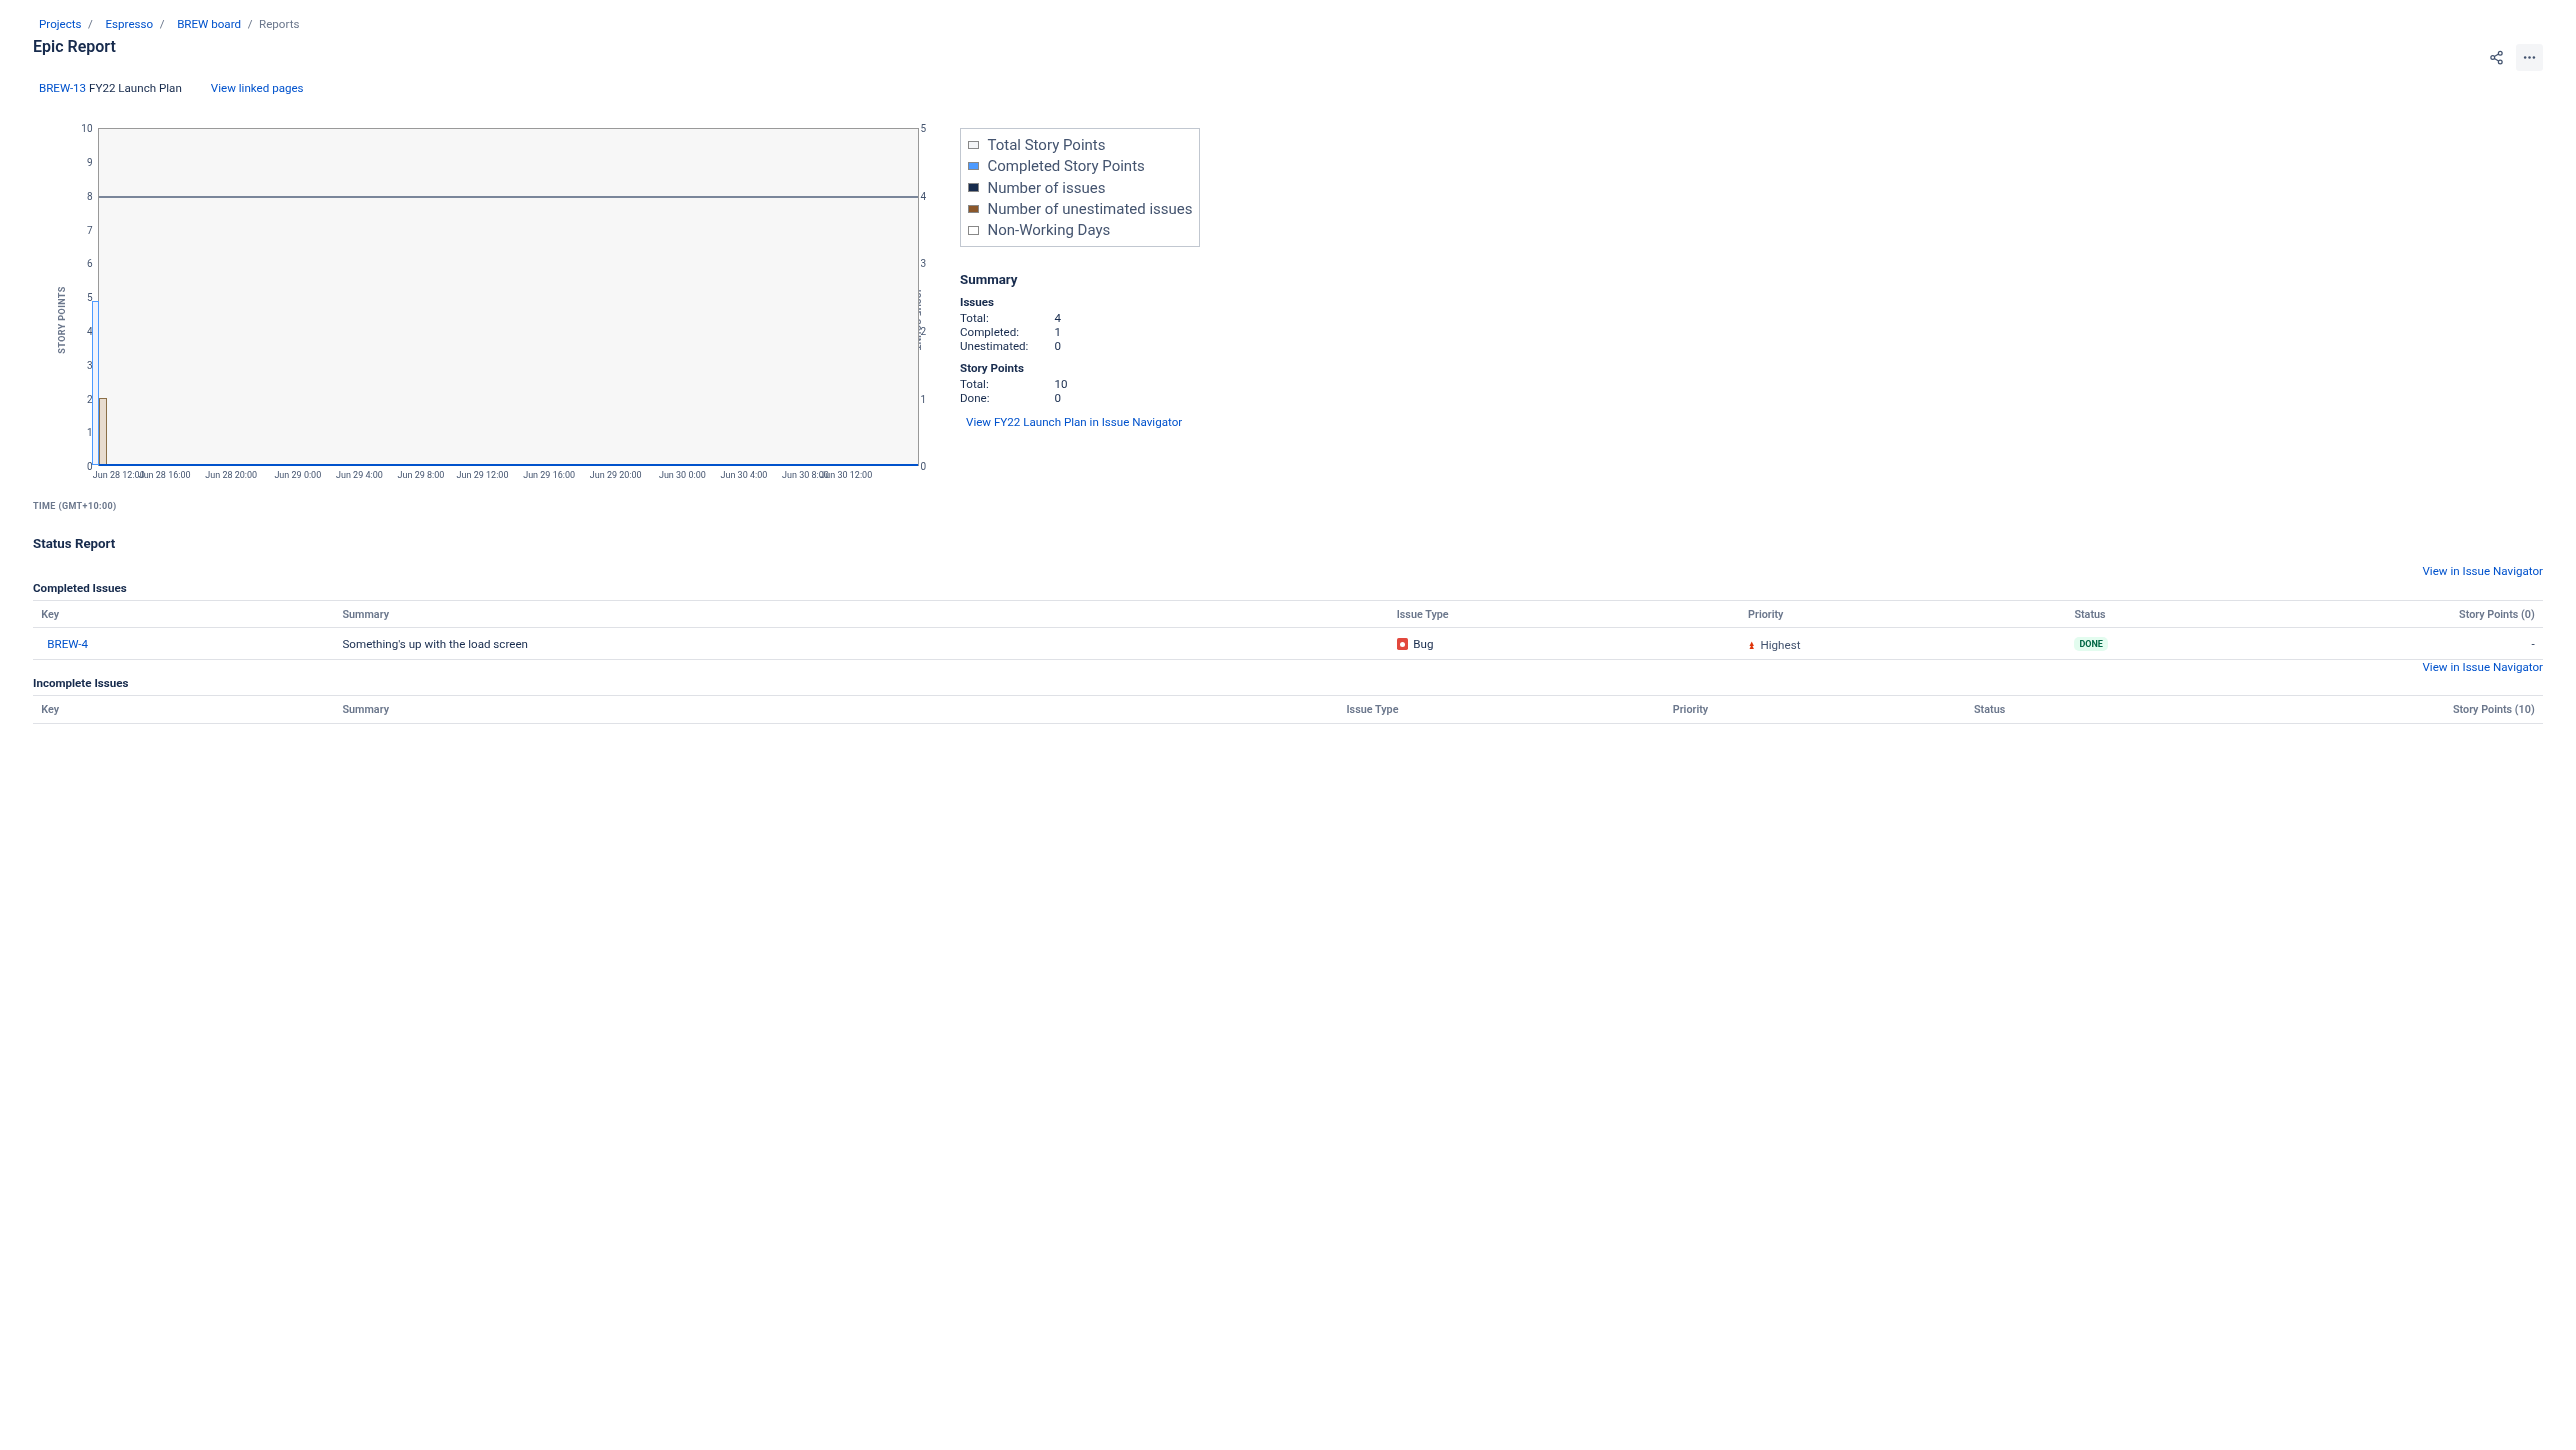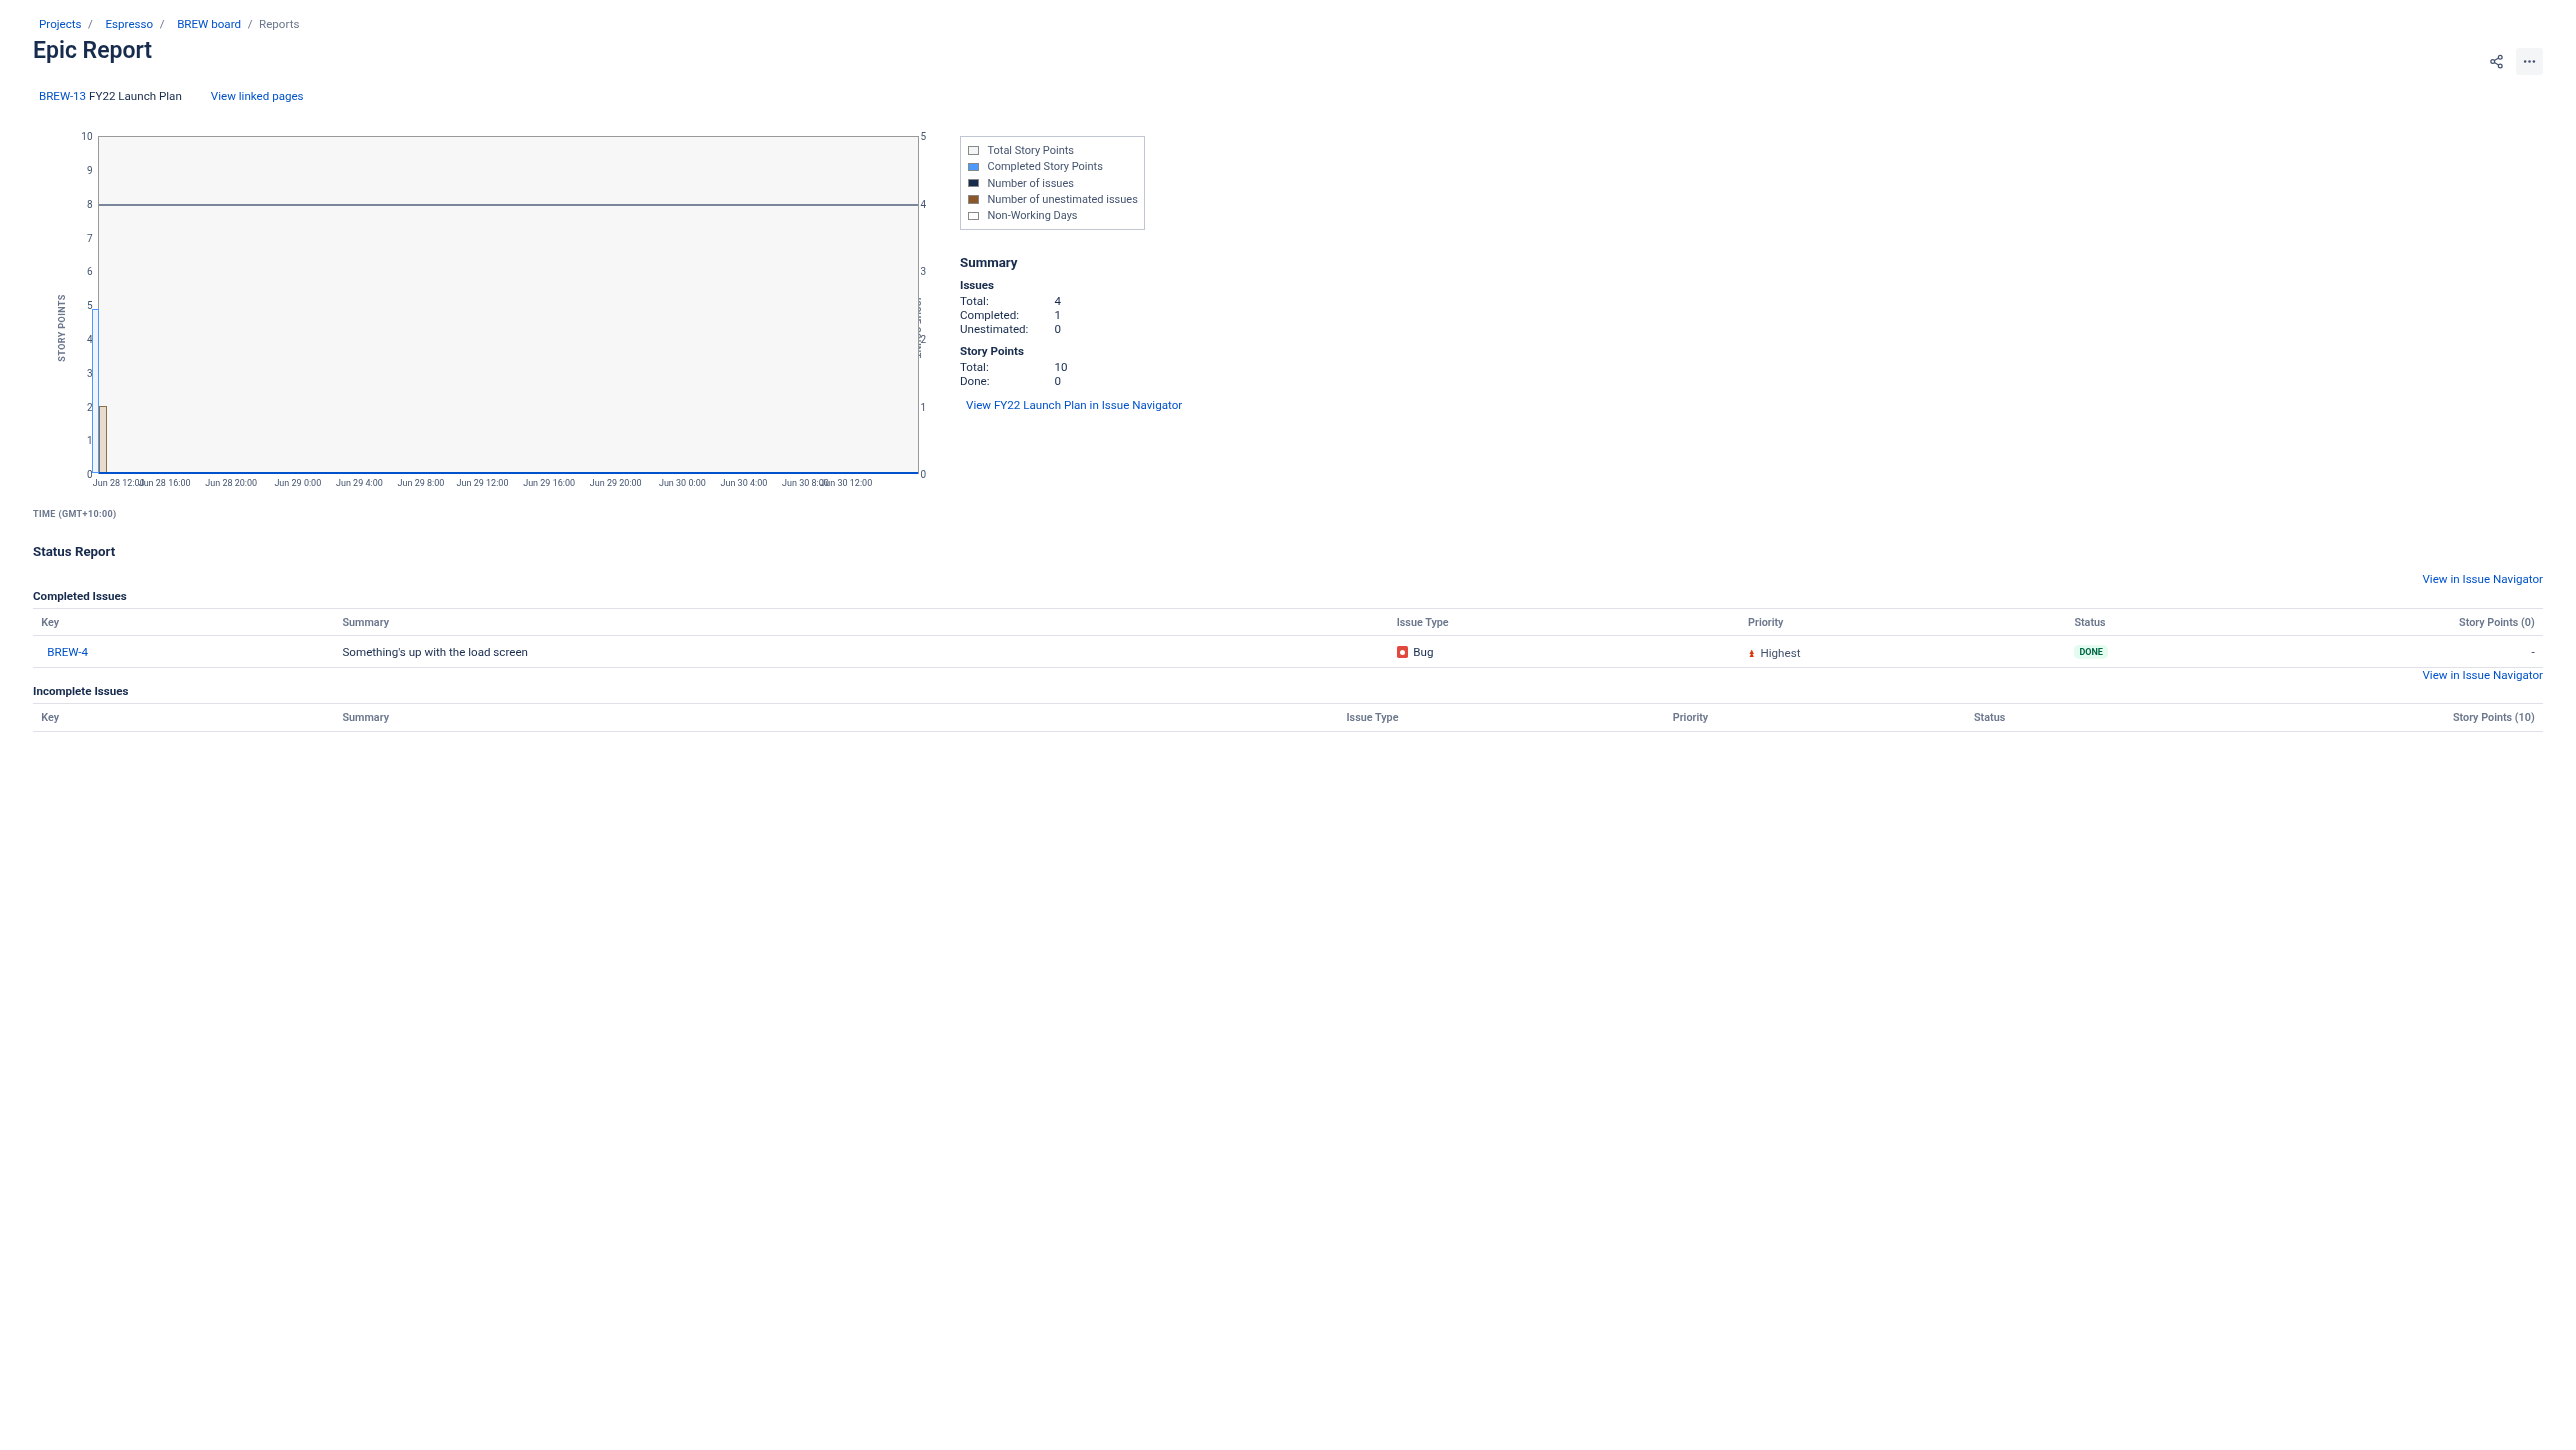--- a/index.html
+++ b/index.html
@@ -10,21 +10,21 @@
     background: #fff;
     padding: 16.6px 33px;
     font-size: 11.6px;
   }
   a { color: #0052CC; text-decoration: none; cursor: pointer; margin-left: 6px; }
 
   .breadcrumbs { display: flex; align-items: center; gap: 6.6px; font-size: 11.6px; color: #6B778C; margin-bottom: 3.3px; }
   .breadcrumbs .sep { color: #6B778C; }
 
   .header-row { display: flex; align-items: center; justify-content: space-between; }
-  h1 { font-size: 23px; font-weight: 600; margin: 3.3px 0 25px 0; }
+  h1 { font-size: 16px; font-weight: 600; margin: 3.3px 0 25px 0; }
   .header-actions { display: flex; gap: 6.6px; }
   .icon-btn {
     width: 26.6px; height: 26.6px; border-radius: 3.3px;
     display: flex; align-items: center; justify-content: center;
     cursor: pointer; background: transparent;
   }
   .icon-btn.more { background: #F4F5F7; }
 
   .epic-row { display:flex; gap: 23px; margin-bottom: 33px; }
 
@@ -65,21 +65,21 @@
   .x-ticks { position:absolute; left:65px; right:23px; bottom:28px; height:13.3px; display:flex; justify-content:space-between; }
   .x-ticks span { font-size:9px; color:#44546F; transform:translateX(-50%); white-space:nowrap; }
   .x-ticks span:first-child { transform:translateX(-10%); }
   .x-ticks span:last-child { transform:translateX(-90%); }
   .x-label { position:absolute; left:0; right:0; bottom:0; text-align:left; font-size:9px; font-weight:700; color:#6B778C; letter-spacing:0.4px;}
 
   .side-col { flex:1; }
   .legend-box {
     border:0.8px solid #C1C7D0; background:#fff; padding:5px 6.6px; display:inline-block; margin-bottom:25px;
   }
-  .legend-row { display:flex; align-items:center; gap:8.3px; padding:1.7px 0; font-size:11px; color:#44546F;}
+  .legend-row { display:flex; align-items:center; gap:8.3px; padding:1.7px 0; font-size:15px; color:#44546F;}
   .legend-sw { width:11.6px; height:8.3px; border:0.8px solid #888; display:inline-block; }
   .lg-total { background:#F4F5F7; }
   .lg-comp { background:#4C9AFF; }
   .lg-num  { background:#172B4D; }
   .lg-unest{ background:#8B572A; }
   .lg-nwd  { background:#fff; }
 
   .summary-panel h2 { font-size:13.3px; font-weight:700; margin:0 0 5px 0; }
   .summary-panel h3 { font-size:11.6px; font-weight:700; margin:8.3px 0 1.7px 0; }
   .summary-panel .kv { display:flex; gap:11.6px; }

